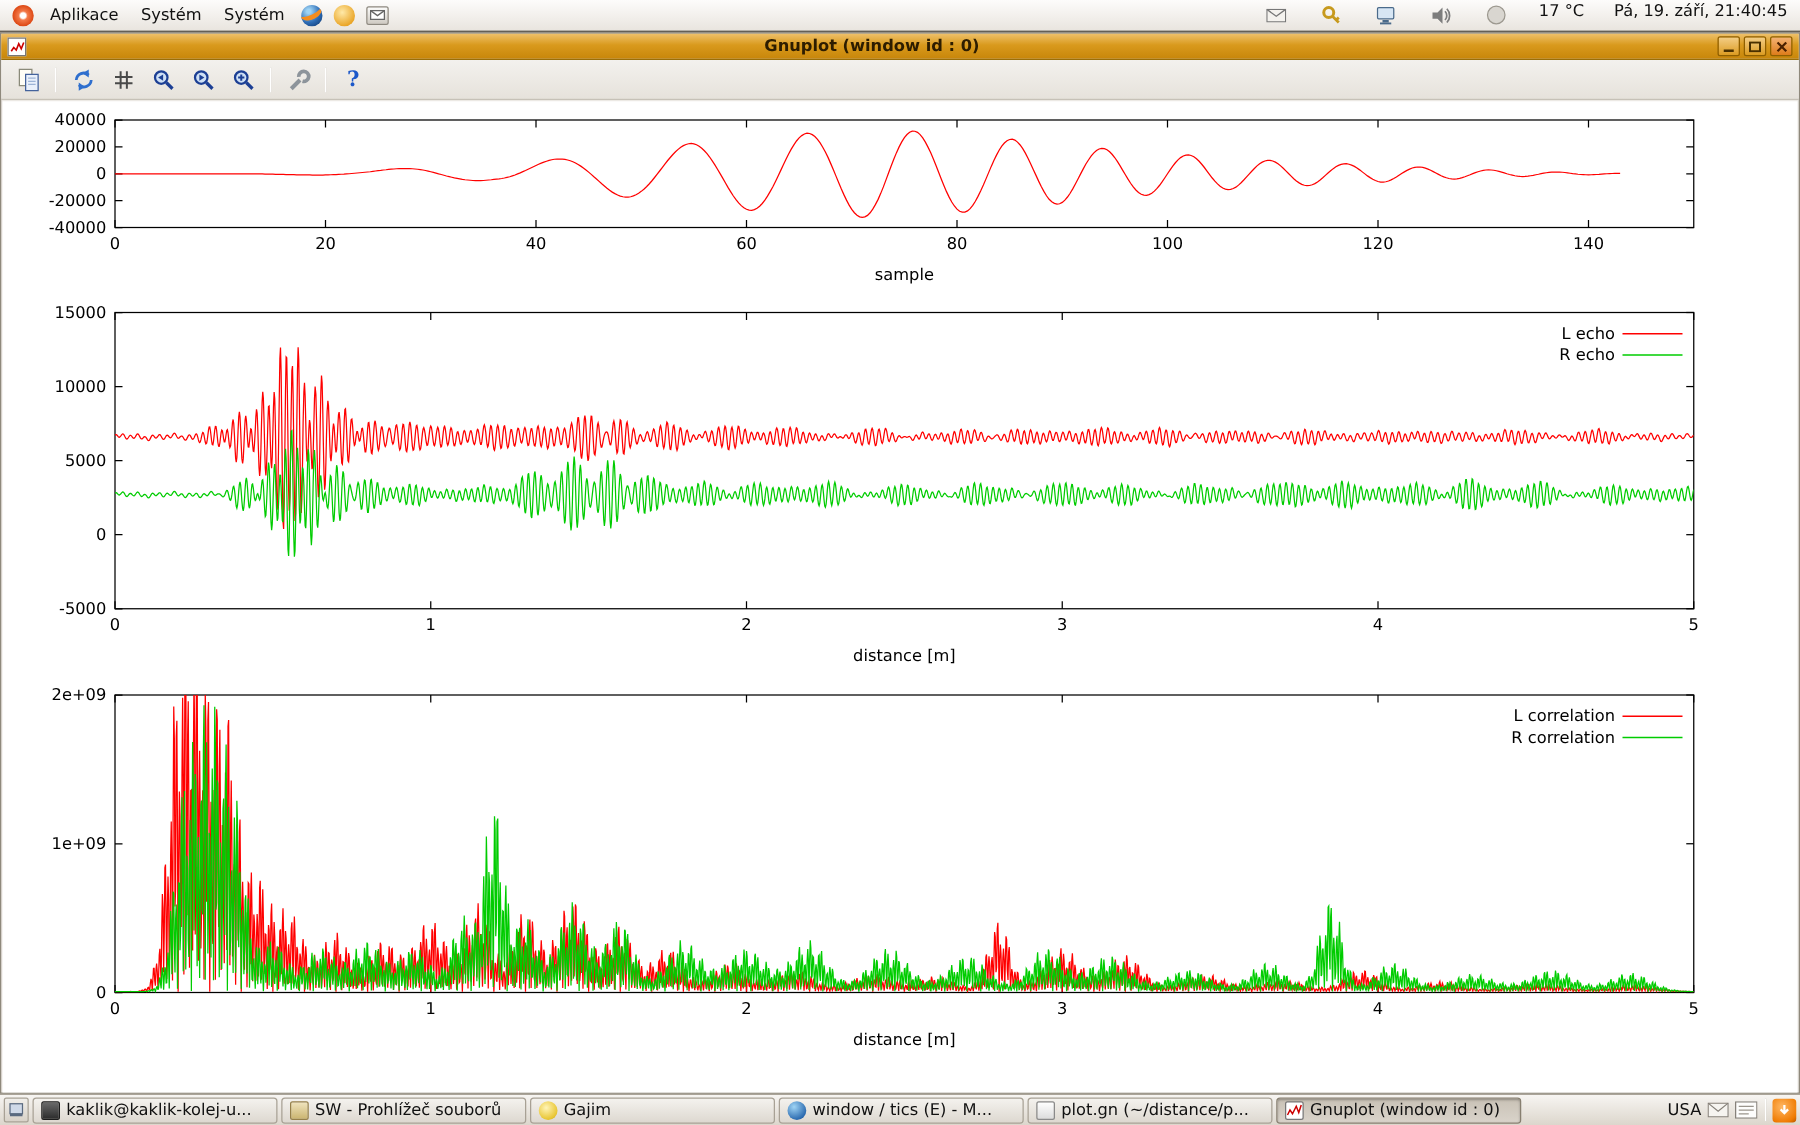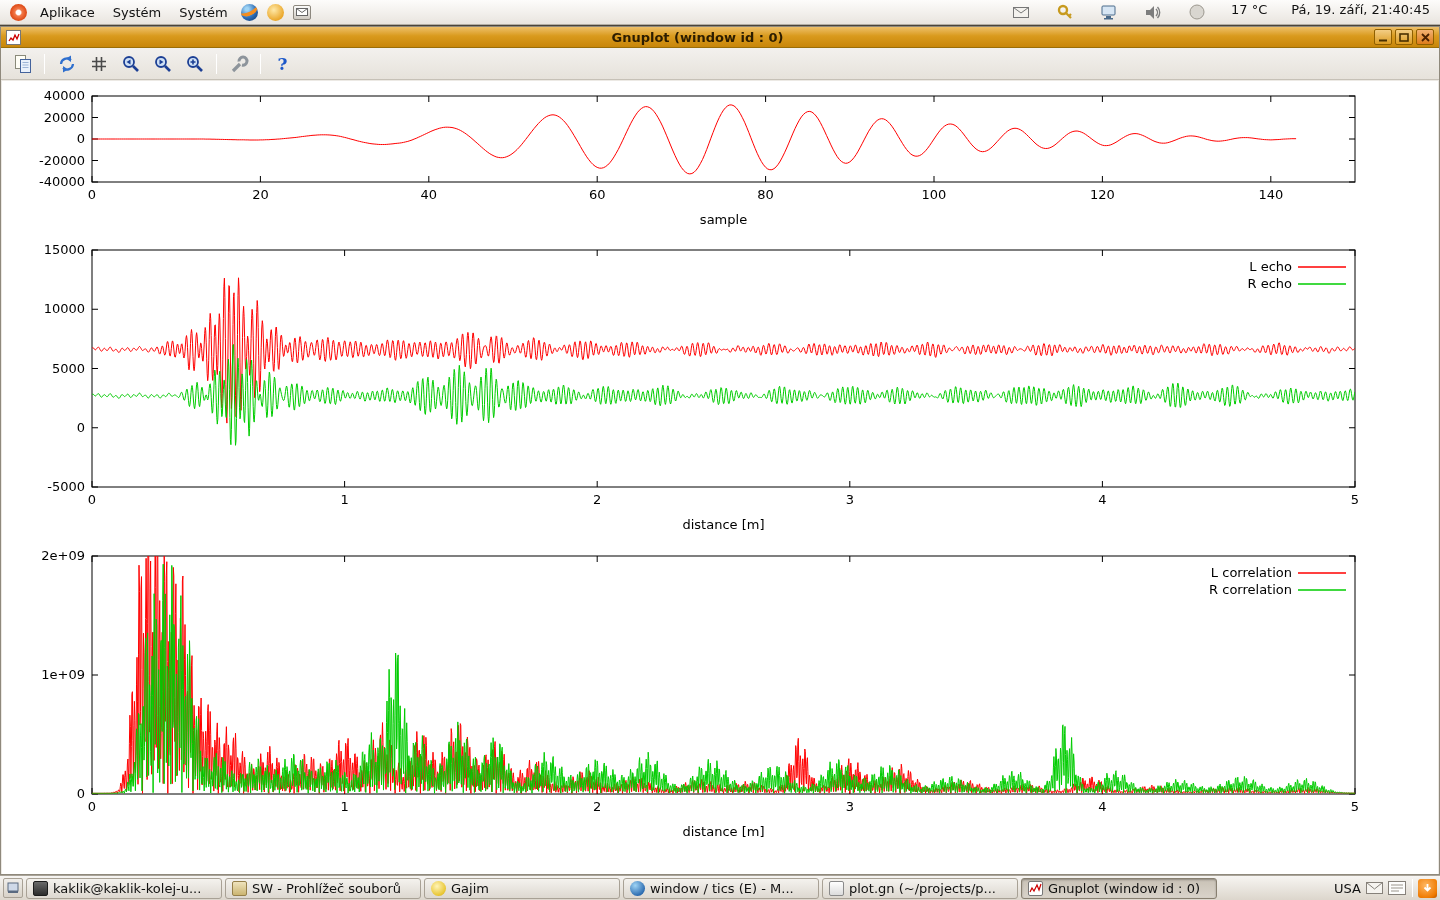--- a/index.html
+++ b/index.html
@@ -374,21 +374,21 @@
   <div class="task-btn">
     <span class="t-icon ti-gajim"></span>
     <span class="task-label">Gajim</span>
   </div>
   <div class="task-btn">
     <span class="t-icon ti-firefox"></span>
     <span class="task-label">window / tics (E) - M...</span>
   </div>
   <div class="task-btn">
     <span class="t-icon ti-edit"></span>
-    <span class="task-label">plot.gn (~/projects/p...</span>
+    <span class="task-label">plot.gn (~/distance/p...</span>
   </div>
   <div class="task-btn active">
     <span class="t-icon ti-gnuplot">
       <svg width="13" height="13">
           <polyline points="1,10 3,6 5,9 8,3 10,8 12,2" fill="none" stroke="#cc0000" stroke-width="1.2"></polyline>
         </svg>
     </span>
     <span class="task-label">Gnuplot (window id : 0)</span>
   </div>
 

